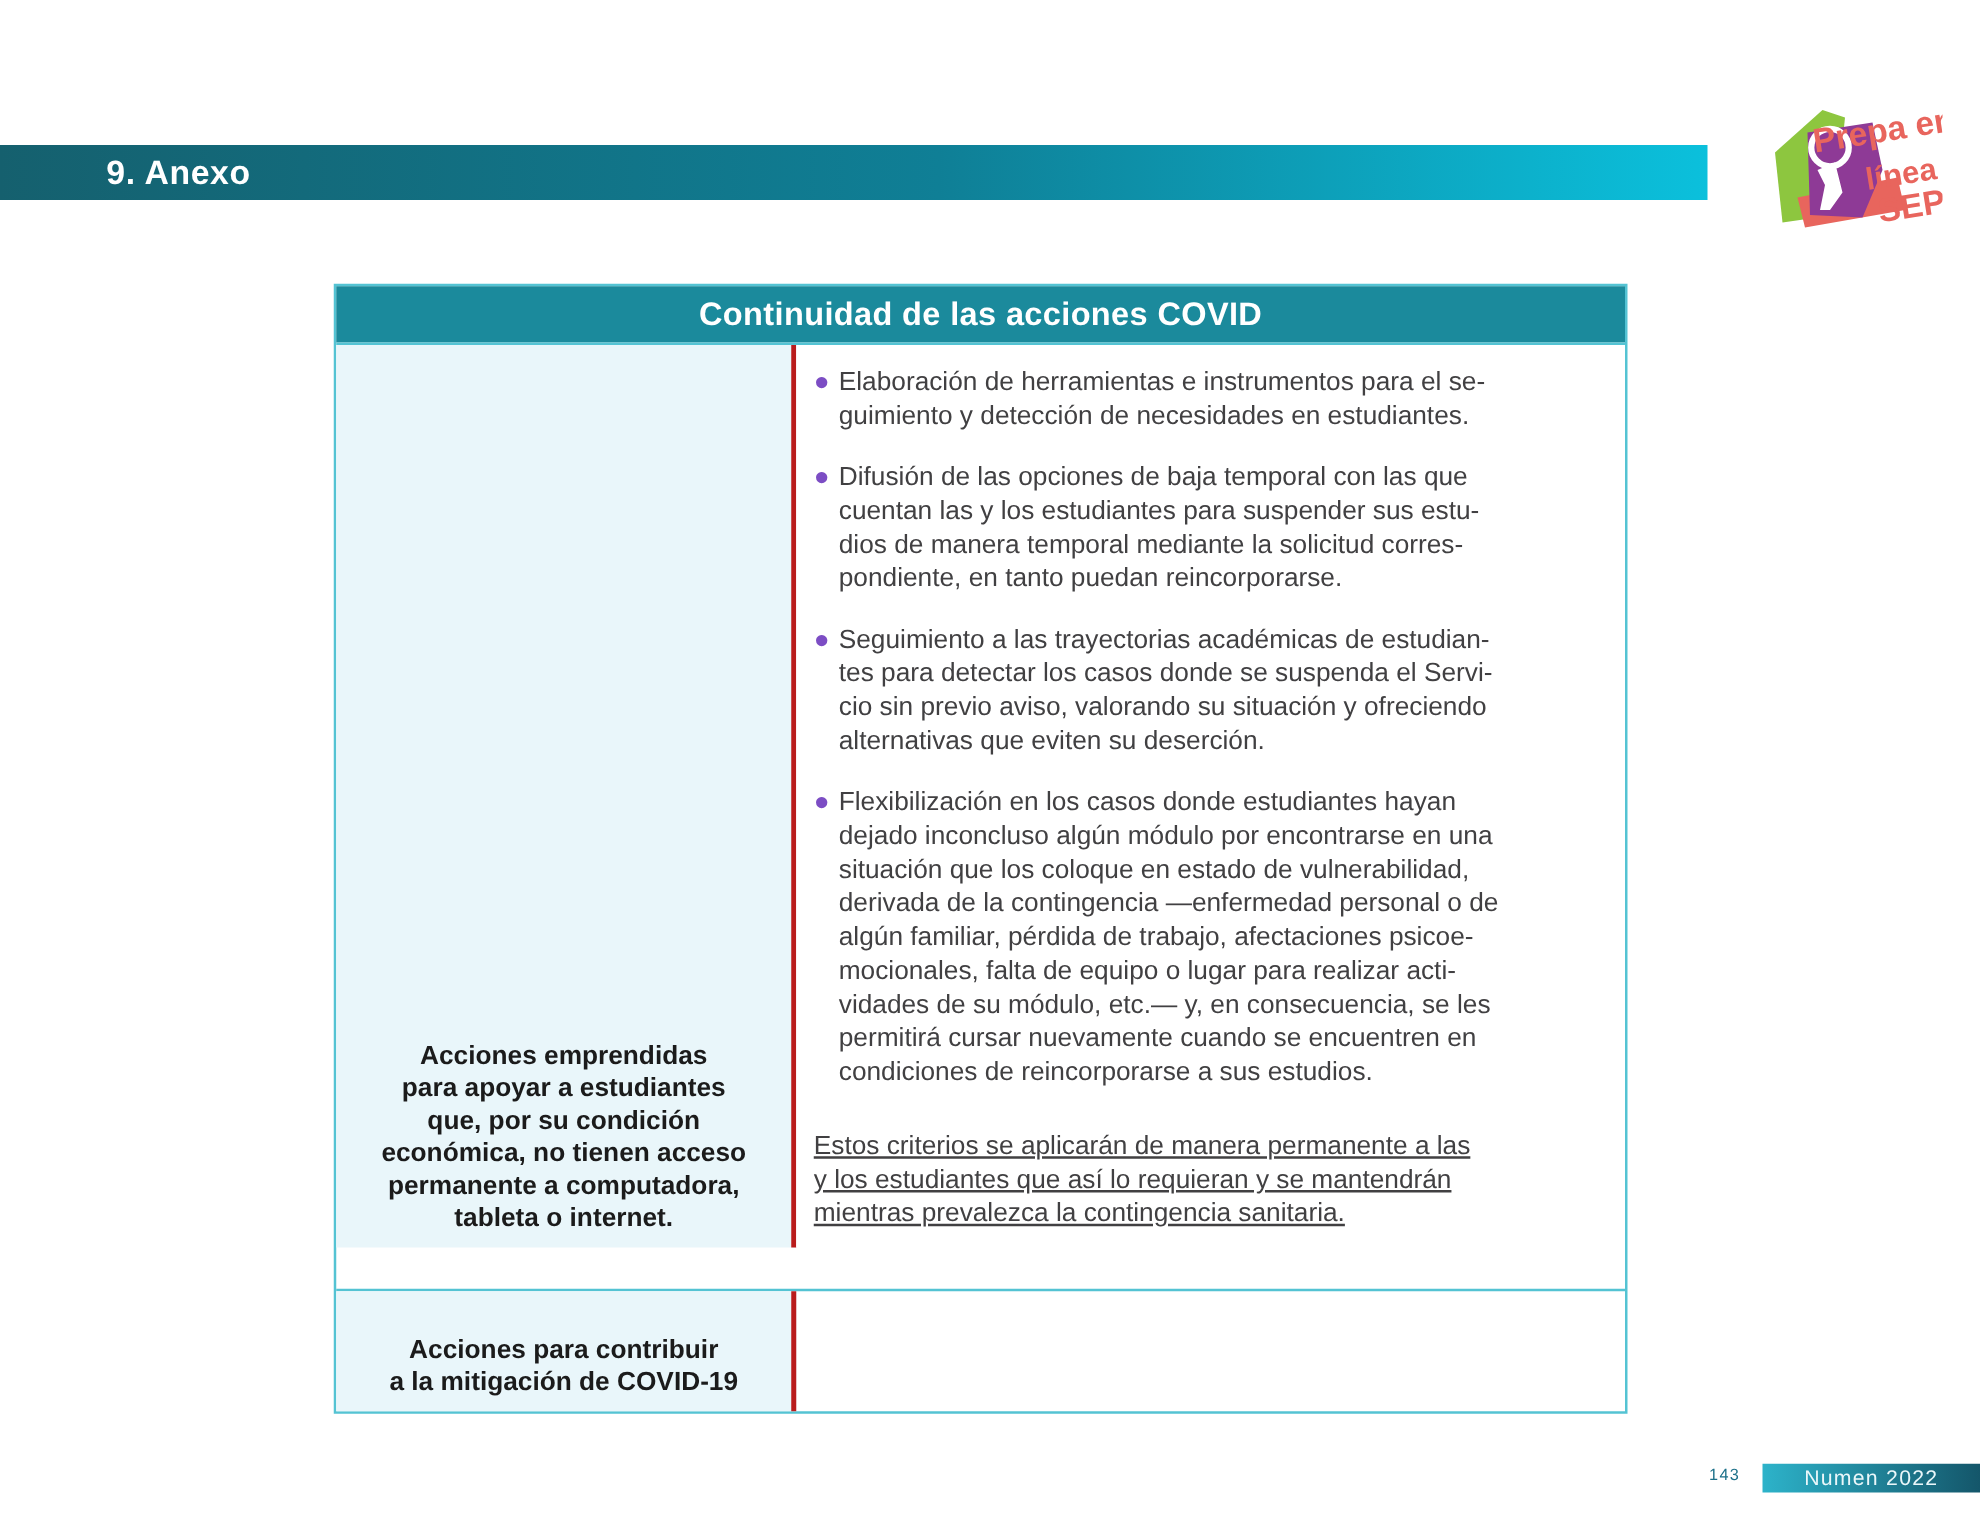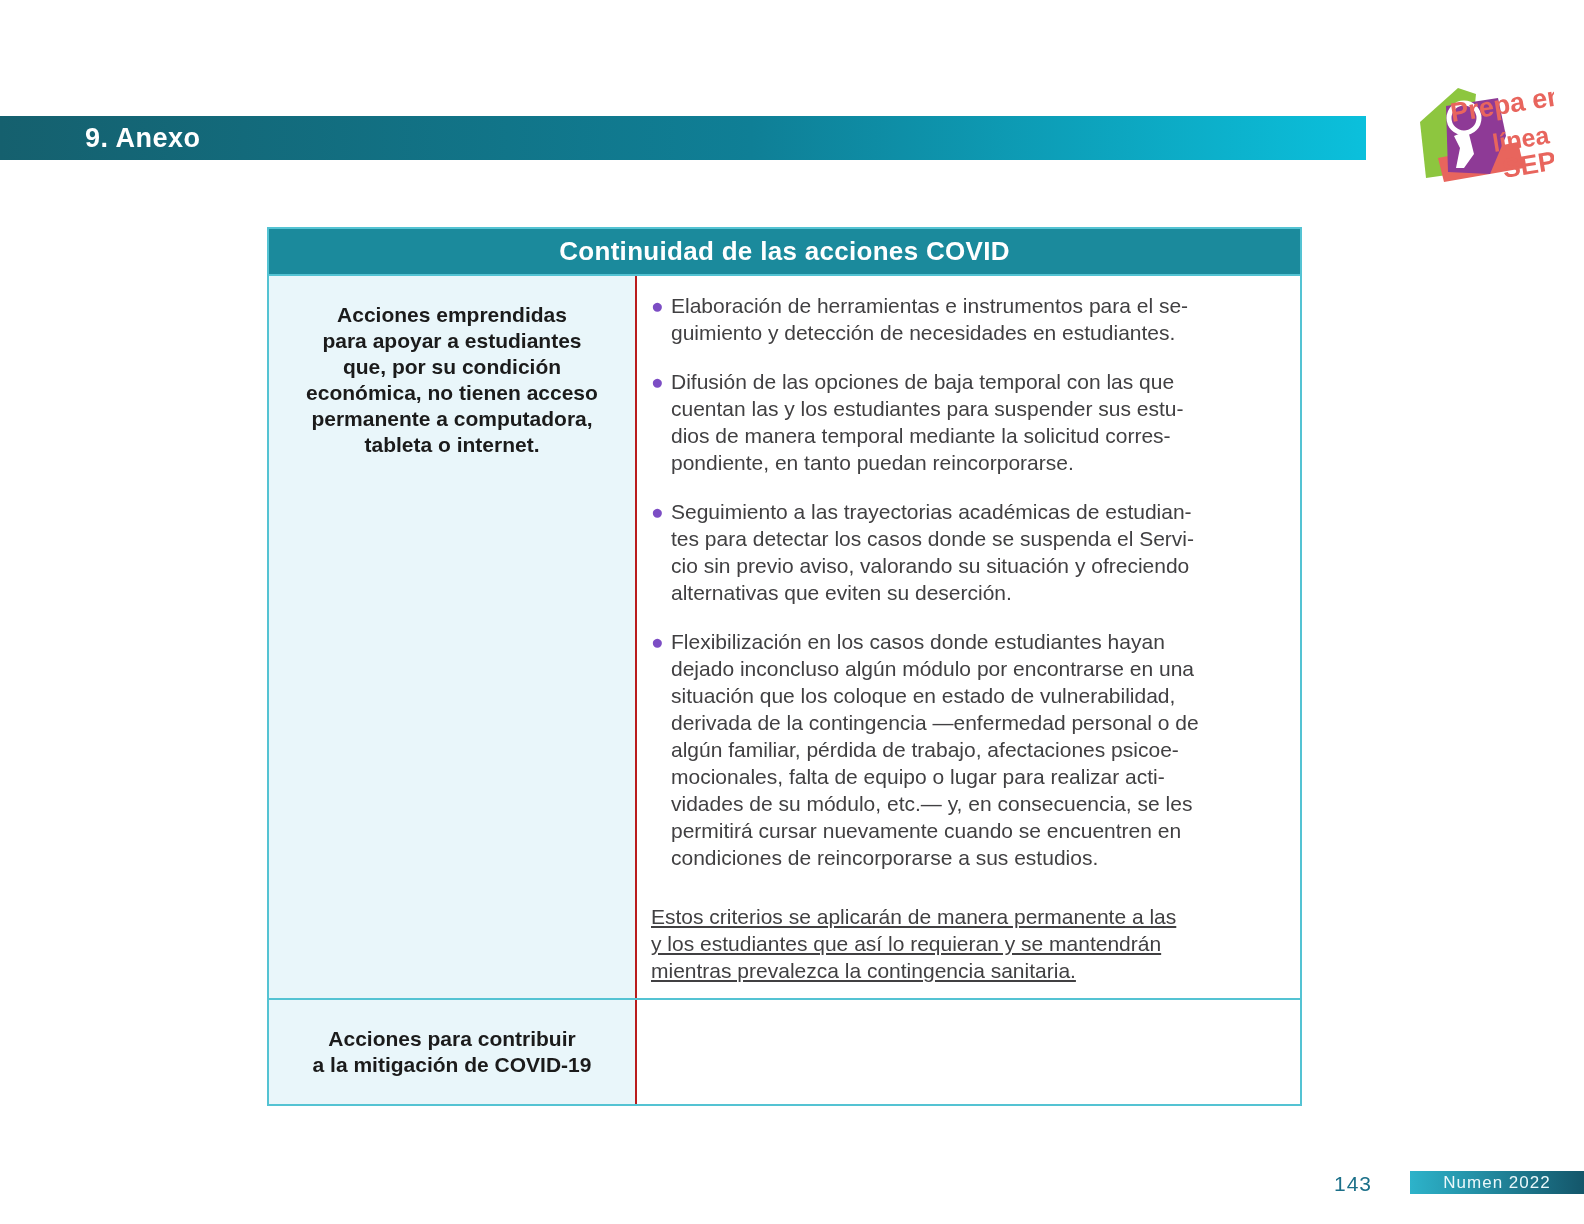--- a/index.html
+++ b/index.html
@@ -37,49 +37,49 @@
     background:#1b8a9c; height:45px;
     display:flex; align-items:center; justify-content:center;
   }
   .covid-table-header span {
     color:#ffffff; font-size:26px; font-weight:bold; letter-spacing:0.3px;
   }
   .trow { display:flex; border-top:2px solid #54c3d3; }
   .cell-left {
     width:368px; flex:0 0 368px;
     background:#e9f6fa;
-    border-right:2px solid #b91c1c;
-    display:flex; align-items:flex-start; justify-content:center;
-    text-align:center; padding:26px 12px;
+    border-right:4px solid #b91c1c;
+    display:flex; align-items:flex-end; justify-content:center;
+    text-align:center; padding:10px 12px;
   }
   .cell-label {
     font-size:21px; font-weight:bold; color:#1b1b1b;
     line-height:26px; white-space:pre-line;
   }
   .cell-right {
     flex:1; background:#ffffff;
     padding:16px 14px 14px 12px;
     color:#414042; font-size:21px; line-height:27px;
   }
   .row-1 { min-height:706px; }
-  .row-2 { min-height:98px; }
+  .row-2 { min-height:98px;margin-top:33px; }
   .bullet-list { list-style:none; }
   .bullet-item { display:flex; margin-bottom:22px; }
   .bullet-dot {
     flex:0 0 22px; color:#7c4dc4; font-size:21px; line-height:27px;
     padding-left:2px;
   }
   .bullet-text { flex:1; white-space:pre-line; }
   .note-par { margin-top:32px; white-space:pre-line; padding-left:2px;text-decoration:underline; }
   .plain-par { white-space:pre-line; padding-left:2px; padding-top:2px; }
 
   
   .page-number {
-    position:absolute; right:212px; top:1172px;
-    color:#1c7089; font-size:21px; letter-spacing:1px;
+    position:absolute; right:192px; top:1172px;
+    color:#1c7089; font-size:13px; letter-spacing:1px;
   }
   .footer-bar {
     position:absolute; left:1410px; top:1171px;
     width:174px; height:23px;
     background:linear-gradient(90deg, #2db3ca 0%, #14566a 100%);
     display:flex; align-items:center; justify-content:center;
   }
   .footer-bar span {
     color:#eaf7fa; font-size:17px; letter-spacing:1px;
   }

